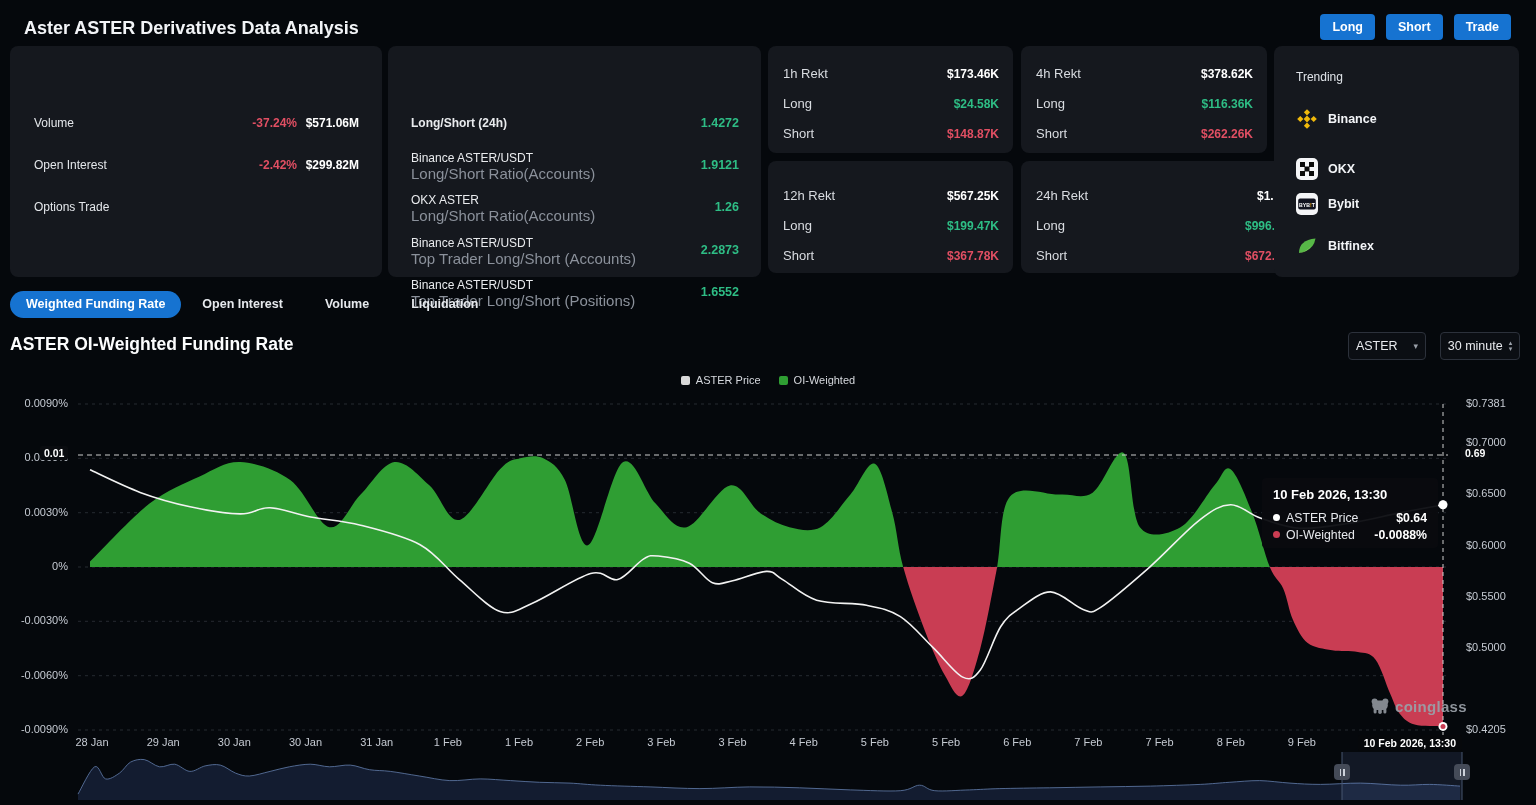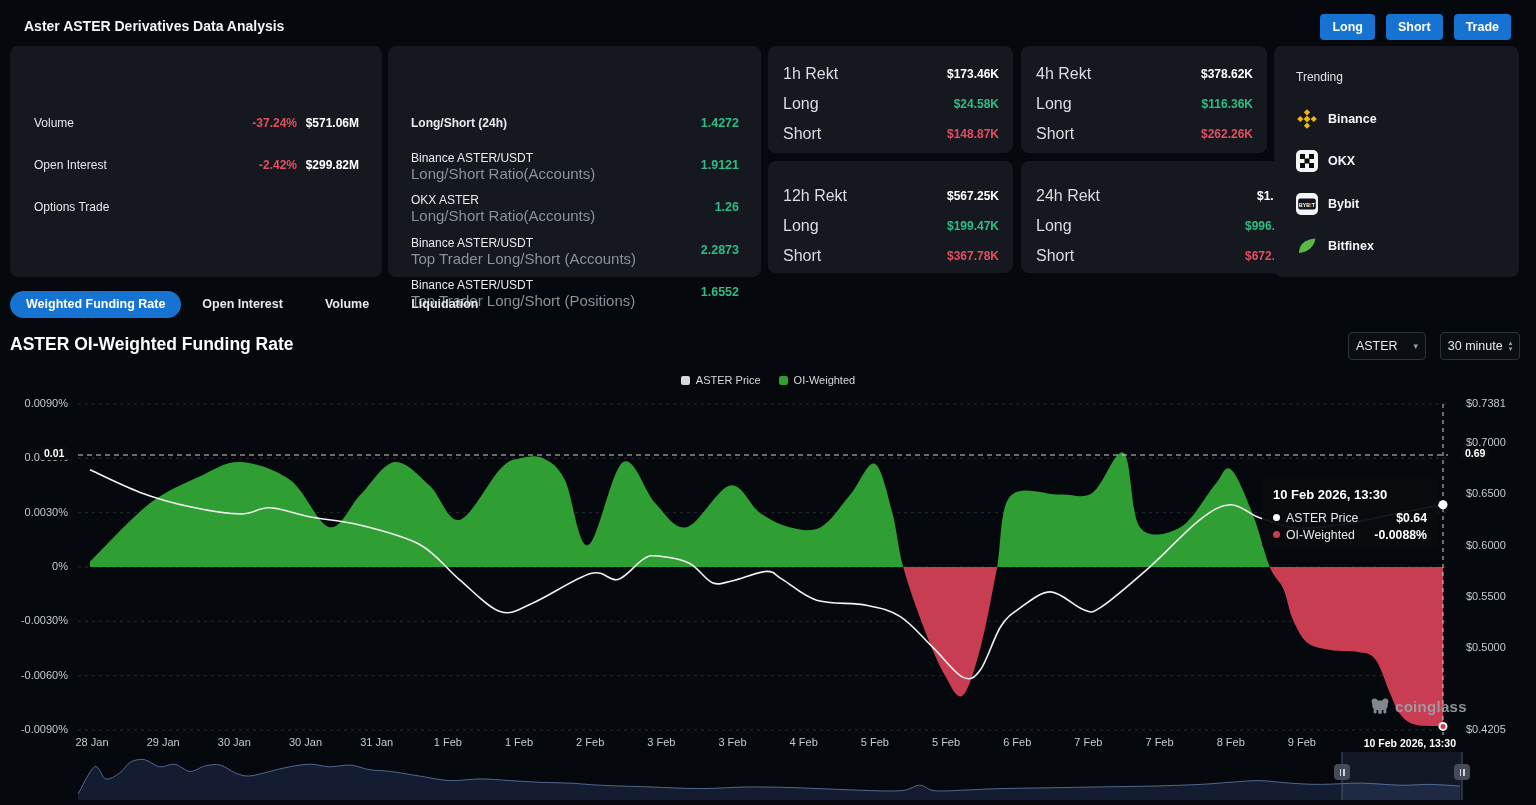--- a/index.html
+++ b/index.html
@@ -1,20 +1,20 @@
 <!DOCTYPE html>
 <html><head>
 <meta charset="utf-8">
 <style>
   html,body{margin:0;padding:0;background:#05080c;}
   .page{position:relative;width:1536px;height:805px;background:#05080c;
         font-family:"Liberation Sans",sans-serif;color:#fff;overflow:hidden;}
   .abs{position:absolute;}
   
-  .hdr-title{left:24px;top:18px;font-size:14px;font-weight:bold;color:#f2f4f7;}
+  .hdr-title{left:24px;top:18px;font-size:18px;font-weight:bold;color:#f2f4f7;}
   .hdr-btns{right:25px;top:14px;display:flex;gap:11px;}
   .blue-btn{height:26px;padding:0 12px;border-radius:4px;background:#1673d1;color:#fff;
             font-size:12.5px;font-weight:bold;display:flex;align-items:center;border:none;cursor:pointer;}
   
   .card{position:absolute;background:#15181e;border-radius:8px;}
   #card-stats{left:10px;top:46px;width:372px;height:231px;}
   #card-ratios{left:388px;top:46px;width:373px;height:231px;}
   #rekt-0{left:768px;top:46px;width:245px;height:107px;}
   #rekt-1{left:1021px;top:46px;width:246px;height:107px;}
   #rekt-2{left:768px;top:161px;width:245px;height:112px;}
@@ -22,21 +22,21 @@
   #card-trending{left:1274px;top:46px;width:245px;height:231px;}
   .srow{position:absolute;left:24px;right:23px;height:22px;display:flex;align-items:center;}
   .srow .lbl{flex:1;font-size:12px;color:#e4e7eb;}
   .srow .chg{font-size:12px;font-weight:bold;color:#e14f63;text-align:right;}
   .srow .val{width:62px;font-size:12px;font-weight:bold;color:#fff;text-align:right;}
   .rrow{position:absolute;left:23px;right:22px;display:flex;align-items:center;justify-content:space-between;}
   .rrow .t1{font-size:12px;color:#e9ebee;font-weight:500;line-height:16px;}
   .rrow .t2{font-size:15px;color:#8b919b;line-height:15px;}
   .rrow .val{font-size:12.5px;font-weight:bold;color:#2ebd85;}
   .krow{position:absolute;left:15px;right:14px;height:15px;display:flex;justify-content:space-between;align-items:center;}
-  .krow .lbl{font-size:16px;color:#d9dce1;}
+  .krow .lbl{font-size:13px;color:#d9dce1;}
   .krow .tot{font-size:12px;font-weight:bold;color:#fff;}
   .krow .lng{font-size:12px;font-weight:bold;color:#2ebd85;}
   .krow .sht{font-size:12px;font-weight:bold;color:#e14f63;}
   .trend-h{position:absolute;left:22px;top:24px;font-size:12px;color:#dfe3e8;}
   .trend-item{position:absolute;left:22px;height:22px;display:flex;align-items:center;gap:10px;cursor:pointer;}
   .trend-item .nm{font-size:12.5px;font-weight:bold;color:#f2f4f7;}
   .ticon{width:22px;height:22px;flex:0 0 22px;}
   
   .tabs{left:10px;top:291px;display:flex;align-items:center;}
   .tab-pill{height:27px;line-height:27px;padding:0 16px;border-radius:14px;background:#1673d1;
@@ -204,21 +204,21 @@
         <g fill="#F0B90B">
           <path d="M11 7.6 7.6 11 11 14.4 14.4 11Z"></path>
           <path d="M11 1.2 7.9 4.3 11 7.4 14.1 4.3Z"></path>
           <path d="M11 14.6 7.9 17.7 11 20.8 14.1 17.7Z"></path>
           <path d="M4.3 7.9 1.2 11 4.3 14.1 7.4 11Z"></path>
           <path d="M17.7 7.9 14.6 11 17.7 14.1 20.8 11Z"></path>
         </g>
       </svg>
       <span class="nm">Binance</span>
     </div>
-    <div class="trend-item" style="top:104px">
+    <div class="trend-item" style="top:112px">
       <svg class="ticon" viewBox="0 0 22 22">
         <rect x="0" y="0" width="22" height="22" rx="5" fill="#f4f5f7"></rect>
         <g fill="#0b0b0b">
           <rect x="4" y="4" width="5" height="5"></rect>
             <rect x="13" y="4" width="5" height="5"></rect>
           <rect x="8.5" y="8.5" width="5" height="5"></rect>
           <rect x="4" y="13" width="5" height="5"></rect>
             <rect x="13" y="13" width="5" height="5"></rect>
         </g>
       </svg>

